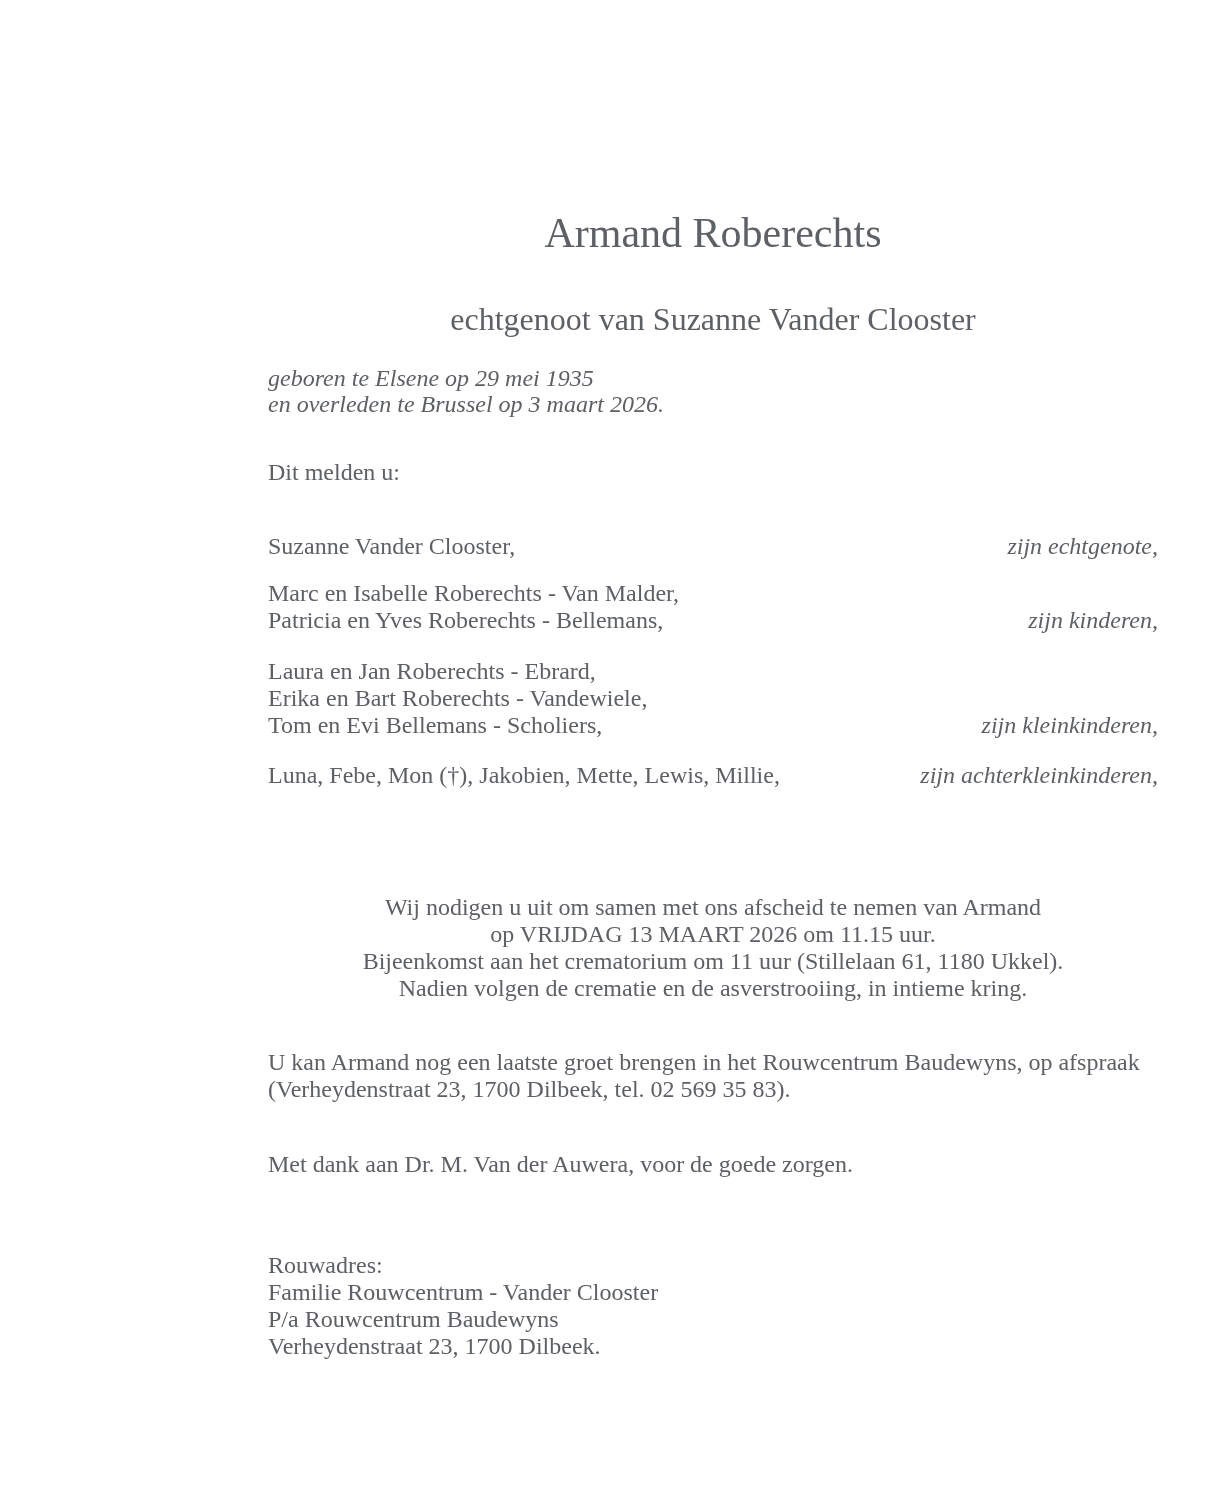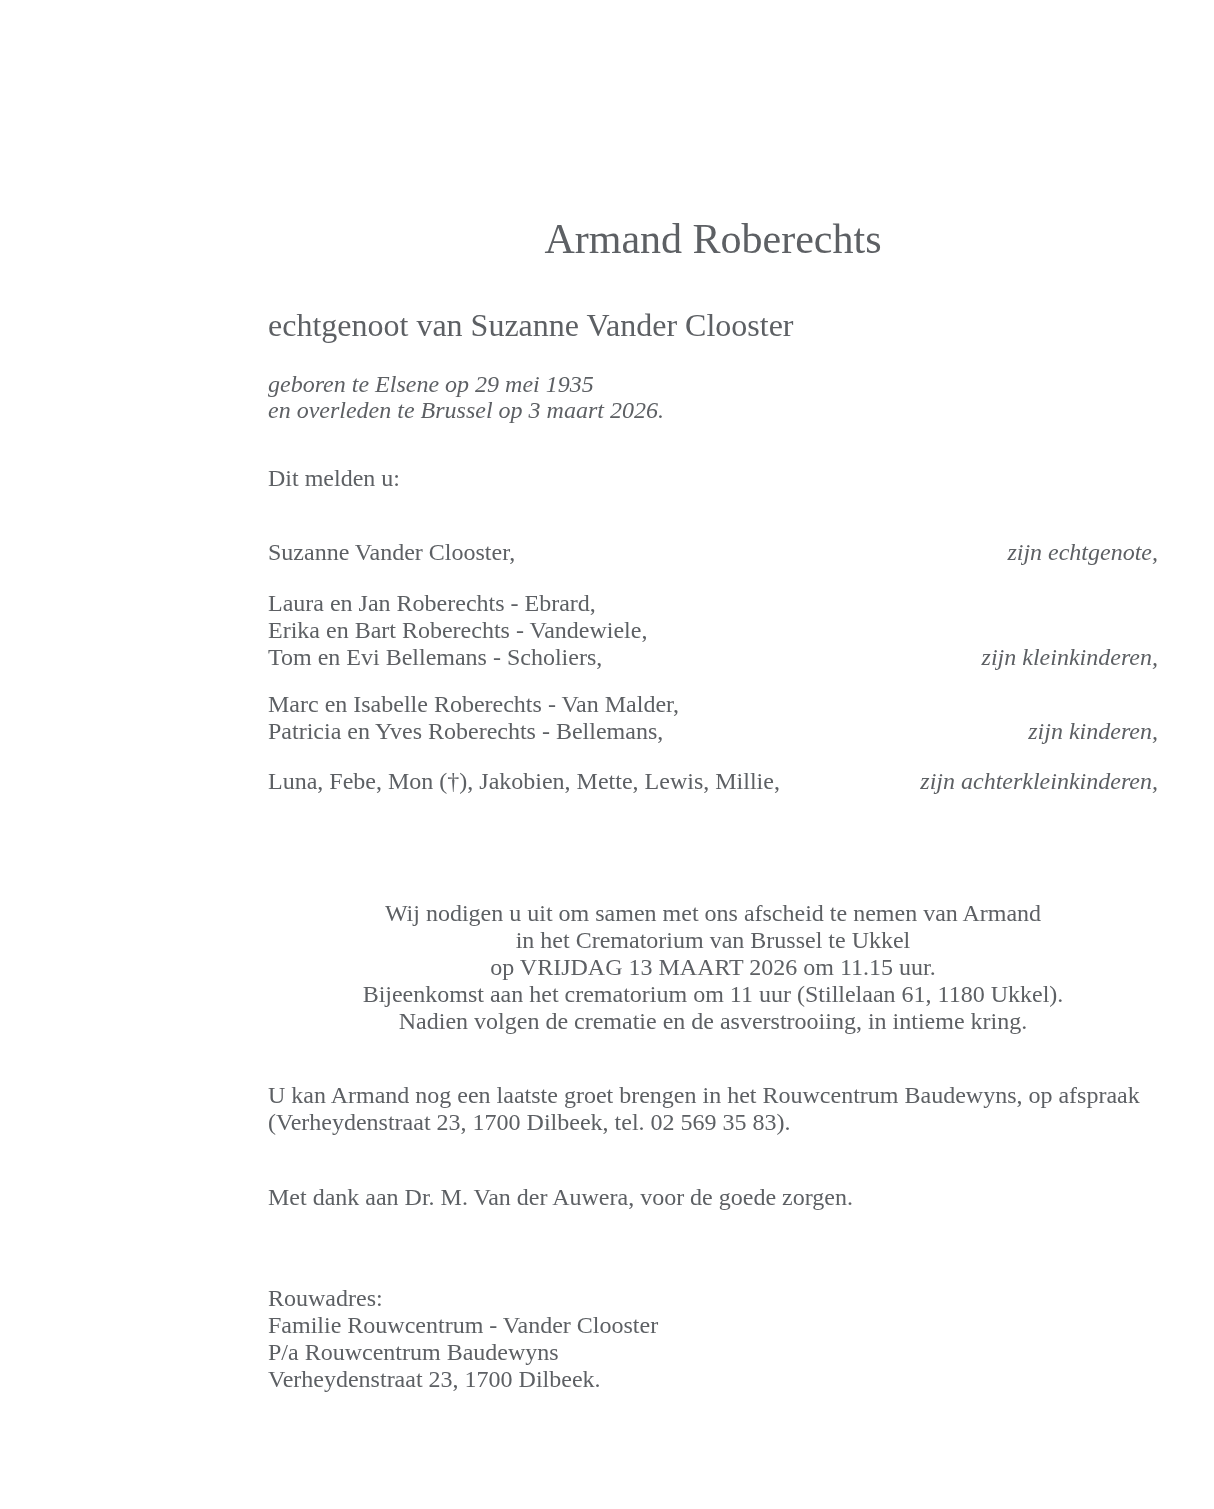--- a/index.html
+++ b/index.html
@@ -11,36 +11,37 @@
     width: 1214px;
     height: 1509px;
     position: relative;
     font-family: "Liberation Serif", "DejaVu Serif", serif;
     color: #5d6064;
     overflow: hidden;
   }
   .content {
     position: absolute;
     left: 268px;
-    top: 10px;
+    top: 4px;
     width: 890px;
     font-size: 24px;
     line-height: 27px;
   }
   .title {
     margin: 208px 0 0 0;
     font-size: 42px;
     line-height: 1;
     font-weight: normal;
     text-align: center;
   }
   .subtitle {
     margin-top: 47px;
     font-size: 32px;
     line-height: 36px;
+    text-align: center;
   }
   .birth-death {
     margin-top: 28px;
     font-style: italic;
     text-align: left;
     line-height: 26px;
   }
   .announce {
     margin-top: 42px;
   }
@@ -87,47 +88,46 @@
 
   <div class="announce">Dit melden u:</div>
 
   <div class="family-group fg-spouse">
     <div class="names">
       <div>Suzanne Vander Clooster,</div>
     </div>
     <div class="role">zijn echtgenote,</div>
   </div>
 
+  <div class="family-group fg-children">
+    <div class="names">
+      <div>Marc en Isabelle Roberechts - Van Malder,</div>
+      <div>Patricia en Yves Roberechts - Bellemans,</div>
+    </div>
+    <div class="role">zijn kinderen,</div>
+  </div>
+
   <div class="family-group fg-grandchildren">
     <div class="names">
       <div>Laura en Jan Roberechts - Ebrard,</div>
       <div>Erika en Bart Roberechts - Vandewiele,</div>
       <div>Tom en Evi Bellemans - Scholiers,</div>
     </div>
     <div class="role">zijn kleinkinderen,</div>
-  </div>
-
-  <div class="family-group fg-children">
-    <div class="names">
-      <div>Marc en Isabelle Roberechts - Van Malder,</div>
-      <div>Patricia en Yves Roberechts - Bellemans,</div>
-    </div>
-    <div class="role">zijn kinderen,</div>
   </div>
 
   <div class="family-group fg-greatgrandchildren">
     <div class="names">
       <div>Luna, Febe, Mon (†), Jakobien, Mette, Lewis, Millie,</div>
     </div>
     <div class="role">zijn achterkleinkinderen,</div>
   </div>
 
   <div class="ceremony">
     <div>Wij nodigen u uit om samen met ons afscheid te nemen van Armand</div>
-    <div>in het Crematorium van Brussel te Ukkel</div>
     <div>op VRIJDAG 13 MAART 2026 om 11.15 uur.</div>
     <div>Bijeenkomst aan het crematorium om 11 uur (Stillelaan 61, 1180 Ukkel).</div>
     <div>Nadien volgen de crematie en de asverstrooiing, in intieme kring.</div>
   </div>
 
   <div class="visitation">
     <div>U kan Armand nog een laatste groet brengen in het Rouwcentrum Baudewyns, op afspraak</div>
     <div>(Verheydenstraat 23, 1700 Dilbeek, tel. 02 569 35 83).</div>
   </div>
 

